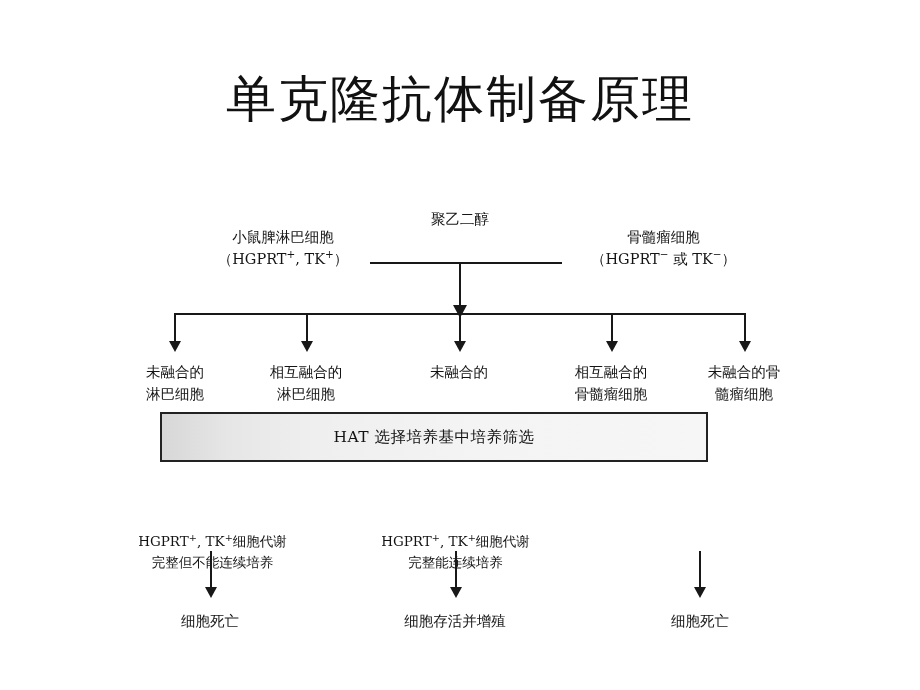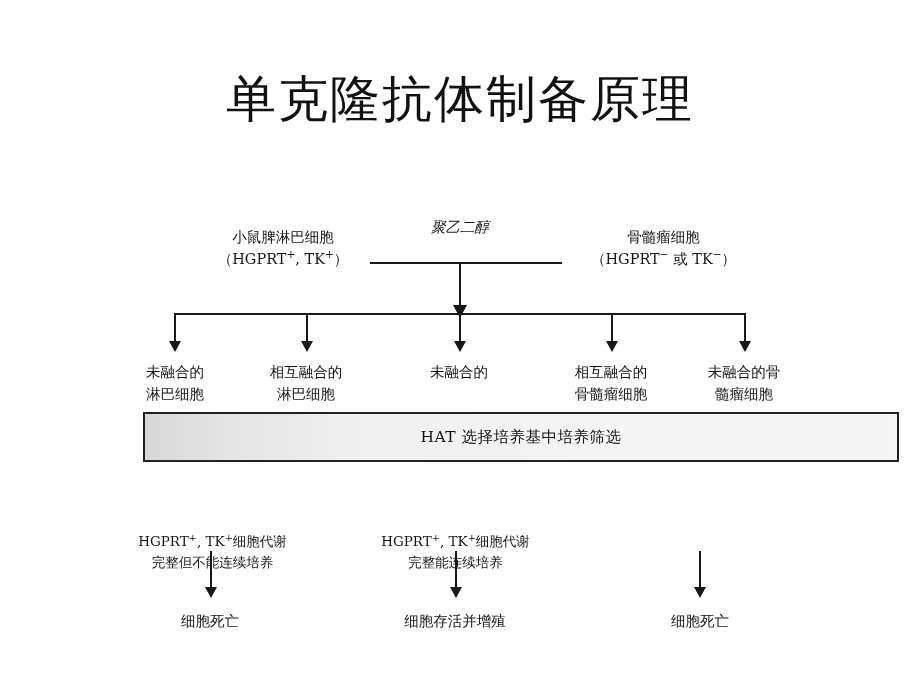--- a/index.html
+++ b/index.html
@@ -79,23 +79,23 @@
   }
   .arrow.small {
     border-left-width: 6px;
     border-right-width: 6px;
     border-top-width: 11px;
   }
 
   
   #hat-box {
     position: absolute;
-    left: 143px;
+    left: 160px;
     top: 412px;
-    width: 756px;
+    width: 548px;
     height: 50px;
     border: 2px solid #222;
     background: linear-gradient(to right, #d7d7d7 0%, #e6e6e6 12%, #efefef 28%, #f4f4f4 60%, #f6f6f6 100%);
     box-sizing: border-box;
   }
   #hat-label {
     position: absolute;
     left: 0;
     top: 0;
     width: 100%;
@@ -113,21 +113,21 @@
 
 <div id="slide">
 
   <div id="title">单克隆抗体制备原理</div>
 
   <div class="tbox" style="left:178px; top:226px; width:210px;">
     <span class="ln">小鼠脾淋巴细胞</span>
     <span class="ln"><span>（HGPRT</span><sup class="sgn">+</sup><span>, TK</span><sup class="sgn">+</sup><span>）</span></span>
   </div>
 
-  <div class="tbox" style="left:395px; top:216px; width:130px;font-style:italic;">聚乙二醇</div>
+  <div class="tbox" style="left:395px; top:208px; width:130px;">聚乙二醇</div>
 
   <div class="tbox" style="left:556px; top:226px; width:215px;">
     <span class="ln">骨髓瘤细胞</span>
     <span class="ln"><span>（HGPRT</span><sup class="sgn">−</sup><span> 或 TK</span><sup class="sgn">−</sup><span>）</span></span>
   </div>
 
   <div class="hline" style="left:370px; top:262px; width:192px;"></div>
 
   <div class="vline" style="left:459px; top:262px; height:48px;"></div>
   <div class="arrow" style="left:453px; top:305px;"></div>

